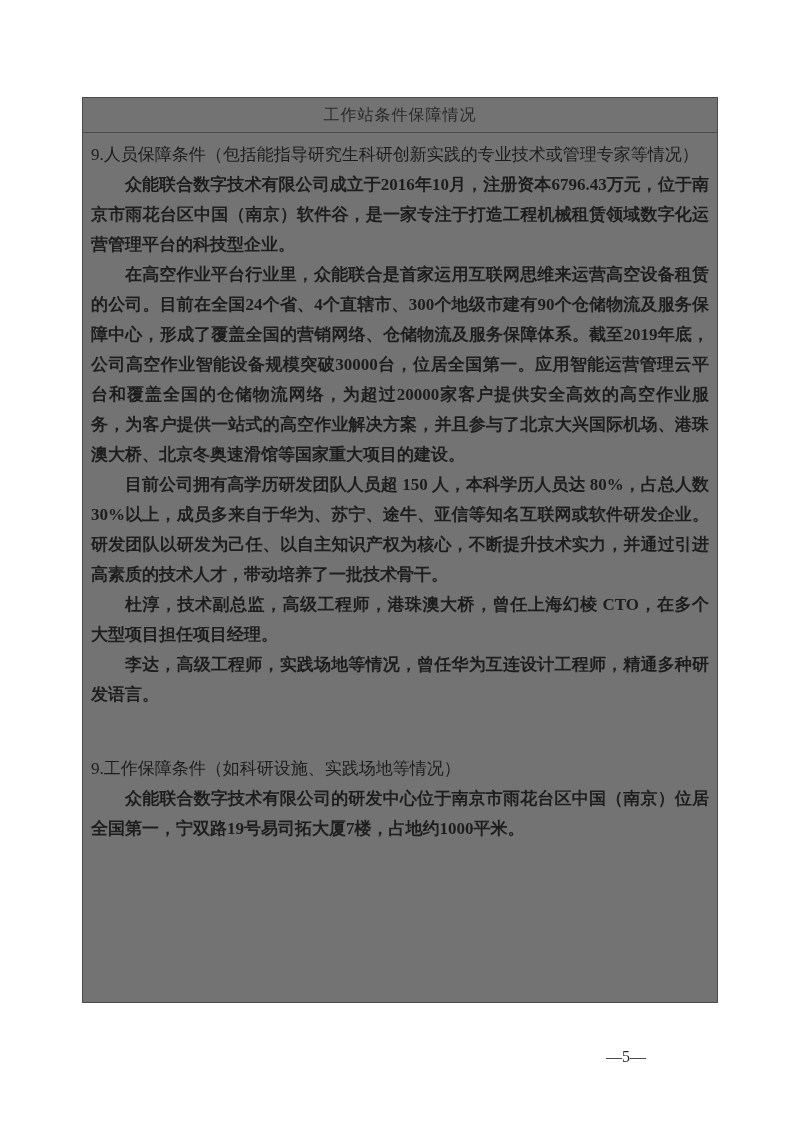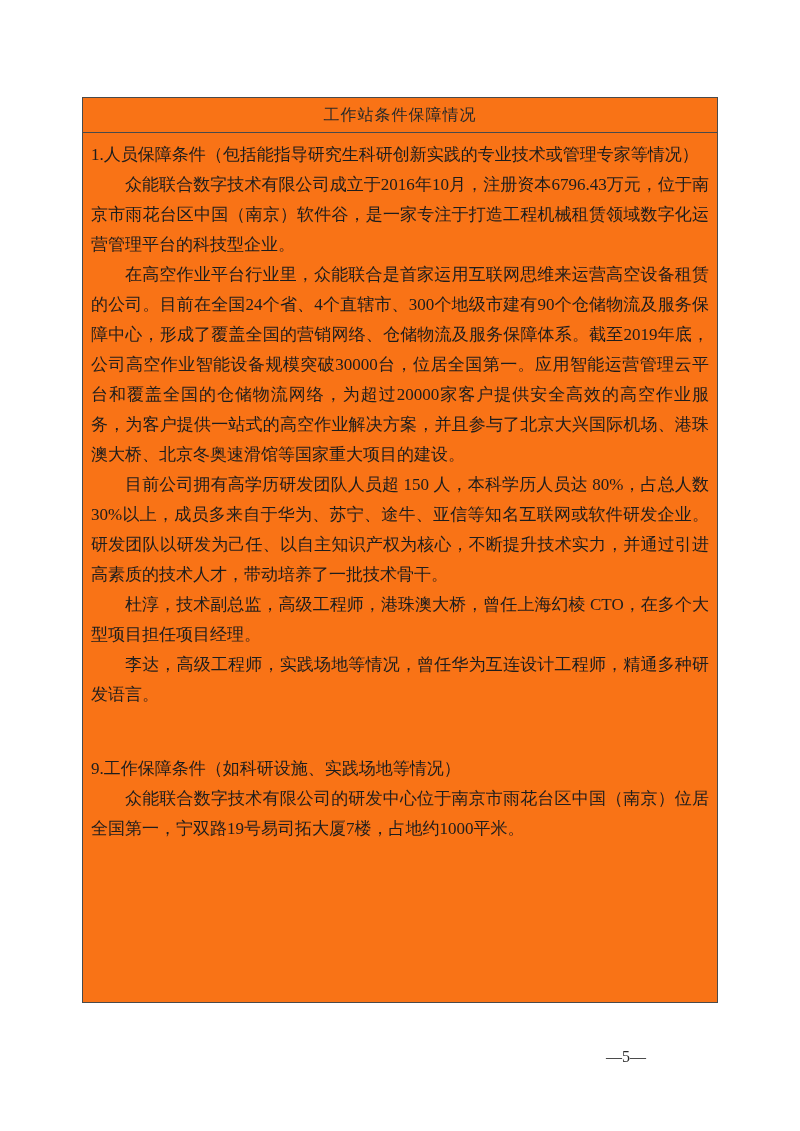--- a/index.html
+++ b/index.html
@@ -15,21 +15,21 @@
     color: #1d1d1d;
     -webkit-font-smoothing: antialiased;
   }
   .form-table {
     position: absolute;
     left: 82px;
     top: 97px;
     width: 636px;
     box-sizing: border-box;
     border: 1px solid #4a4a4a;
-    background: #f97316;
+    background: #737373;
   }
   .title-row {
     height: 35px;
     box-sizing: border-box;
     border-bottom: 1px solid #4a4a4a;
     display: flex;
     align-items: center;
     justify-content: center;
     font-size: 16px;
     letter-spacing: 1px;
@@ -45,20 +45,21 @@
     color: #1d1d1d;
   }
   .body-cell p {
     margin: 0;
   }
   .section-heading {
     text-indent: 0;
   }
   .para {
     text-indent: 2em;
+    font-weight: bold;
   }
   .section-gap {
     margin-top: 44px !important;
   }
   .page-number {
     position: absolute;
     left: 606px;
     top: 1048px;
     font-size: 16px;
     color: #2a2a2a;
@@ -67,21 +68,21 @@
   }
 </style>
 </head>
 <body>
 
 <div class="form-table">
   <div class="title-row">
     <span>工作站条件保障情况</span>
   </div>
   <div class="body-cell">
-    <p class="section-heading">1.人员保障条件（包括能指导研究生科研创新实践的专业技术或管理专家等情况）</p>
+    <p class="section-heading">9.人员保障条件（包括能指导研究生科研创新实践的专业技术或管理专家等情况）</p>
     <p class="para">众能联合数字技术有限公司成立于2016年10月，注册资本6796.43万元，位于南京市雨花台区中国（南京）软件谷，是一家专注于打造工程机械租赁领域数字化运营管理平台的科技型企业。</p>
     <p class="para">在高空作业平台行业里，众能联合是首家运用互联网思维来运营高空设备租赁的公司。目前在全国24个省、4个直辖市、300个地级市建有90个仓储物流及服务保障中心，形成了覆盖全国的营销网络、仓储物流及服务保障体系。截至2019年底，公司高空作业智能设备规模突破30000台，位居全国第一。应用智能运营管理云平台和覆盖全国的仓储物流网络，为超过20000家客户提供安全高效的高空作业服务，为客户提供一站式的高空作业解决方案，并且参与了北京大兴国际机场、港珠澳大桥、北京冬奥速滑馆等国家重大项目的建设。</p>
     <p class="para">目前公司拥有高学历研发团队人员超 150 人，本科学历人员达 80%，占总人数 30%以上，成员多来自于华为、苏宁、途牛、亚信等知名互联网或软件研发企业。研发团队以研发为己任、以自主知识产权为核心，不断提升技术实力，并通过引进高素质的技术人才，带动培养了一批技术骨干。</p>
     <p class="para">杜淳，技术副总监，高级工程师，港珠澳大桥，曾任上海幻棱 CTO，在多个大型项目担任项目经理。</p>
     <p class="para">李达，高级工程师，实践场地等情况，曾任华为互连设计工程师，精通多种研发语言。</p>
     <p class="section-heading section-gap">9.工作保障条件（如科研设施、实践场地等情况）</p>
     <p class="para">众能联合数字技术有限公司的研发中心位于南京市雨花台区中国（南京）位居全国第一，宁双路19号易司拓大厦7楼，占地约1000平米。</p>
   </div>
 </div>
 

